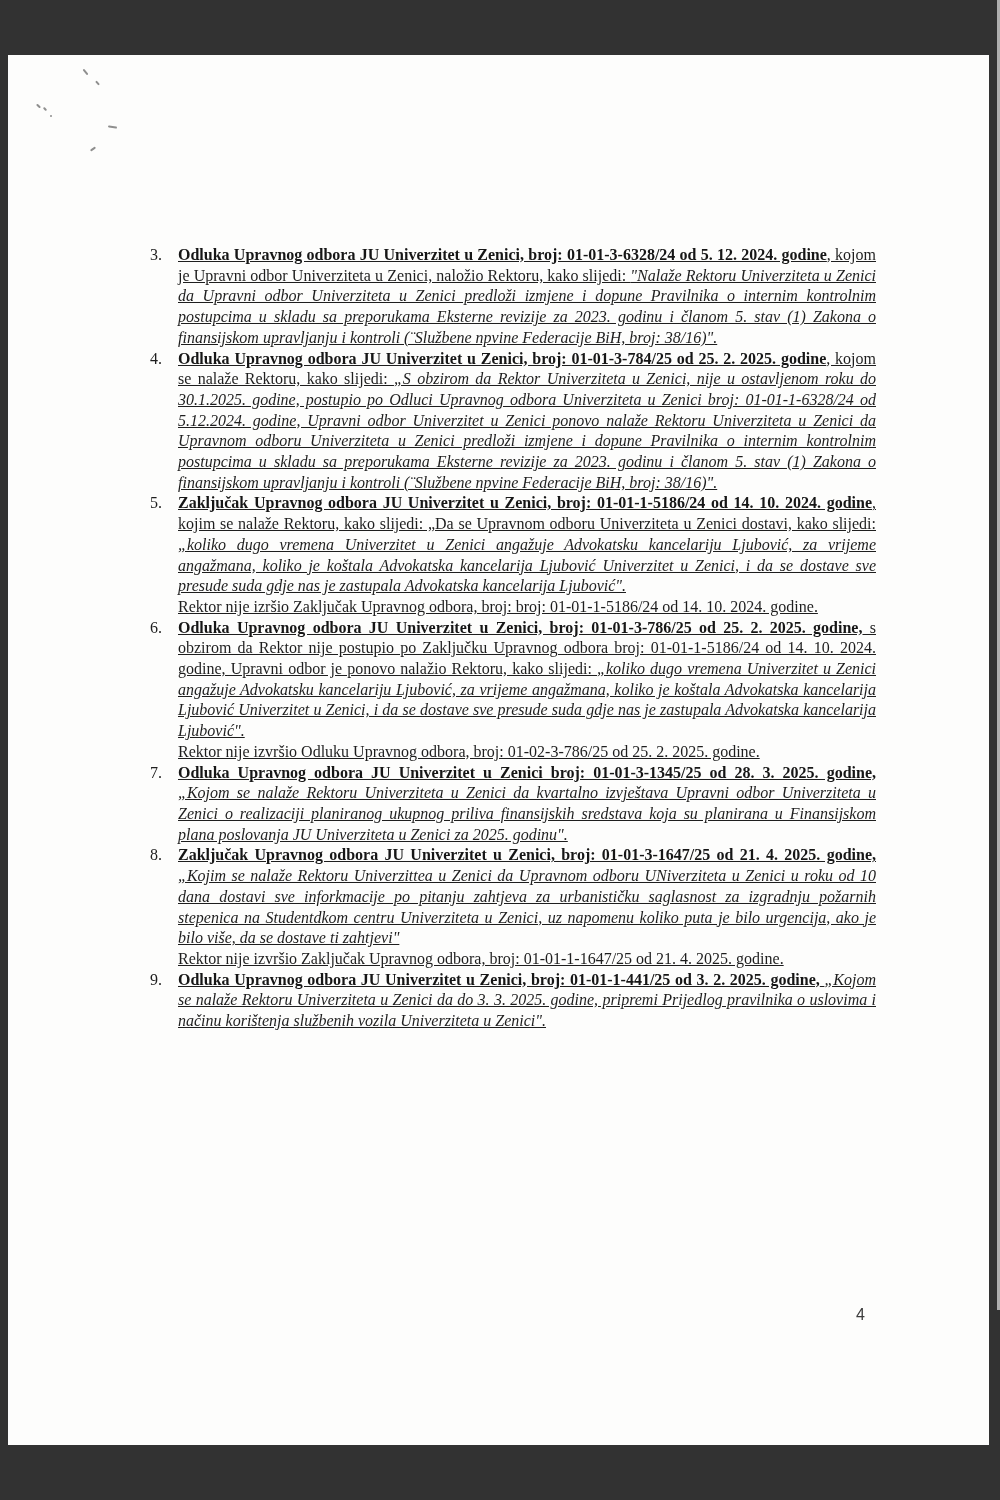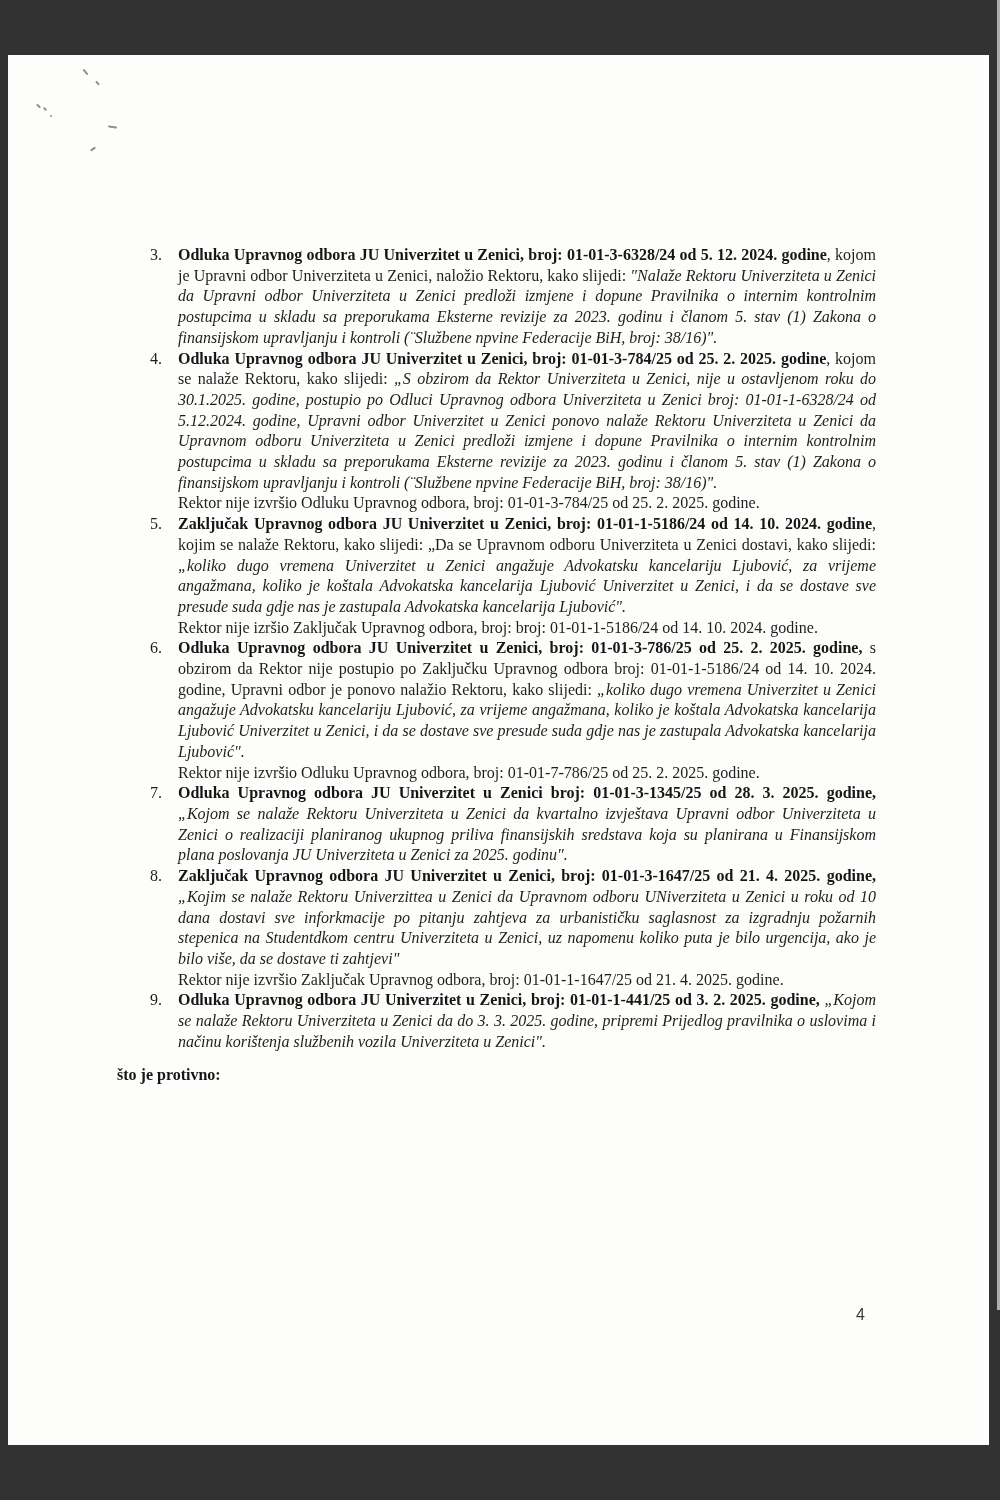--- a/index.html
+++ b/index.html
@@ -47,21 +47,21 @@
     list-style: none;
     margin: 0;
     padding: 0;
   }
   .item { display: flex; }
   .num {
     flex: 0 0 28px;
     width: 28px;
     text-align: left;
   }
-  .body { flex: 1 1 auto; min-width: 0; }
+  .body { flex: 1 1 auto; min-width: 0; text-decoration: underline; }
   .para, .follow { margin: 0; }
   .seg-bold { font-weight: bold; color: #161616; }
   .seg-italic { font-style: italic; }
   .closing-line {
     margin-top: 13px;
     margin-left: -33px;
     font-weight: bold;
     text-align: left;
     color: #161616;
   }
@@ -109,37 +109,36 @@
           <span class="num">3.</span>
           <div class="body">
             <p class="para"><span class="seg-bold">Odluka Upravnog odbora JU Univerzitet u Zenici, broj: 01-01-3-6328/24 od 5. 12. 2024. godine</span><span class="seg-regular">, kojom je Upravni odbor Univerziteta u Zenici, naložio Rektoru, kako slijedi: </span><span class="seg-italic">"Nalaže Rektoru Univerziteta u Zenici da Upravni odbor Univerziteta u Zenici predloži izmjene i dopune Pravilnika o internim kontrolnim postupcima u skladu sa preporukama Eksterne revizije za 2023. godinu i članom 5. stav (1) Zakona o finansijskom upravljanju i kontroli (¨Službene npvine Federacije BiH, broj: 38/16)".</span></p>
           </div>
         </li>
 
         <li class="item">
           <span class="num">4.</span>
           <div class="body">
             <p class="para"><span class="seg-bold">Odluka Upravnog odbora JU Univerzitet u Zenici, broj: 01-01-3-784/25 od 25. 2. 2025. godine</span><span class="seg-regular">, kojom se nalaže Rektoru, kako slijedi: </span><span class="seg-italic">„S obzirom da Rektor Univerziteta u Zenici, nije u ostavljenom roku do 30.1.2025. godine, postupio po Odluci Upravnog odbora Univerziteta u Zenici broj: 01-01-1-6328/24 od 5.12.2024. godine, Upravni odbor Univerzitet u Zenici ponovo nalaže Rektoru Univerziteta u Zenici da Upravnom odboru Univerziteta u Zenici predloži izmjene i dopune Pravilnika o internim kontrolnim postupcima u skladu sa preporukama Eksterne revizije za 2023. godinu i članom 5. stav (1) Zakona o finansijskom upravljanju i kontroli (¨Službene npvine Federacije BiH, broj: 38/16)".</span></p>
-            <p class="follow">Rektor nije izvršio Odluku Upravnog odbora, broj: 01-01-3-784/25 od 25. 2. 2025. godine.</p>
           </div>
         </li>
 
         <li class="item">
           <span class="num">5.</span>
           <div class="body">
             <p class="para"><span class="seg-bold">Zaključak Upravnog odbora JU Univerzitet u Zenici, broj: 01-01-1-5186/24 od 14. 10. 2024. godine</span><span class="seg-regular">, kojim se nalaže Rektoru, kako slijedi: „Da se Upravnom odboru Univerziteta u Zenici dostavi, kako slijedi: </span><span class="seg-italic">„koliko dugo vremena Univerzitet u Zenici angažuje Advokatsku kancelariju Ljubović, za vrijeme angažmana, koliko je koštala Advokatska kancelarija Ljubović Univerzitet u Zenici, i da se dostave sve presude suda gdje nas je zastupala Advokatska kancelarija Ljubović".</span></p>
             <p class="follow">Rektor nije izršio Zaključak Upravnog odbora, broj: broj: 01-01-1-5186/24 od 14. 10. 2024. godine.</p>
           </div>
         </li>
 
         <li class="item">
           <span class="num">6.</span>
           <div class="body">
             <p class="para"><span class="seg-bold">Odluka Upravnog odbora JU Univerzitet u Zenici, broj: 01-01-3-786/25 od 25. 2. 2025. godine,</span><span class="seg-regular"> s obzirom da Rektor nije postupio po Zaključku Upravnog odbora broj: 01-01-1-5186/24 od 14. 10. 2024. godine, Upravni odbor je ponovo nalažio Rektoru, kako slijedi: </span><span class="seg-italic">„koliko dugo vremena Univerzitet u Zenici angažuje Advokatsku kancelariju Ljubović, za vrijeme angažmana, koliko je koštala Advokatska kancelarija Ljubović Univerzitet u Zenici, i da se dostave sve presude suda gdje nas je zastupala Advokatska kancelarija Ljubović".</span></p>
-            <p class="follow">Rektor nije izvršio Odluku Upravnog odbora, broj: 01-01-7-786/25 od 25. 2. 2025. godine.</p>
+            <p class="follow">Rektor nije izvršio Odluku Upravnog odbora, broj: 01-02-3-786/25 od 25. 2. 2025. godine.</p>
           </div>
         </li>
 
         <li class="item">
           <span class="num">7.</span>
           <div class="body">
             <p class="para"><span class="seg-bold">Odluka Upravnog odbora JU Univerzitet u Zenici broj: 01-01-3-1345/25 od 28. 3. 2025. godine,</span><span class="seg-regular"> </span><span class="seg-italic">„Kojom se nalaže Rektoru Univerziteta u Zenici da kvartalno izvještava Upravni odbor Univerziteta u Zenici o realizaciji planiranog ukupnog priliva finansijskih sredstava koja su planirana u Finansijskom plana poslovanja JU Univerziteta u Zenici za 2025. godinu".</span></p>
           </div>
         </li>
 
@@ -152,18 +151,17 @@
         </li>
 
         <li class="item">
           <span class="num">9.</span>
           <div class="body">
             <p class="para"><span class="seg-bold">Odluka Upravnog odbora JU Univerzitet u Zenici, broj: 01-01-1-441/25 od 3. 2. 2025. godine,</span><span class="seg-regular"> </span><span class="seg-italic">„Kojom se nalaže Rektoru Univerziteta u Zenici da do 3. 3. 2025. godine, pripremi Prijedlog pravilnika o uslovima i načinu korištenja službenih vozila Univerziteta u Zenici".</span></p>
           </div>
         </li>
       </ol>
 
-      <p class="closing-line">što je protivno:</p>
     </div>
 
     <div class="page-number">4</div>
   </div>
 </div>
 
 </body></html>

